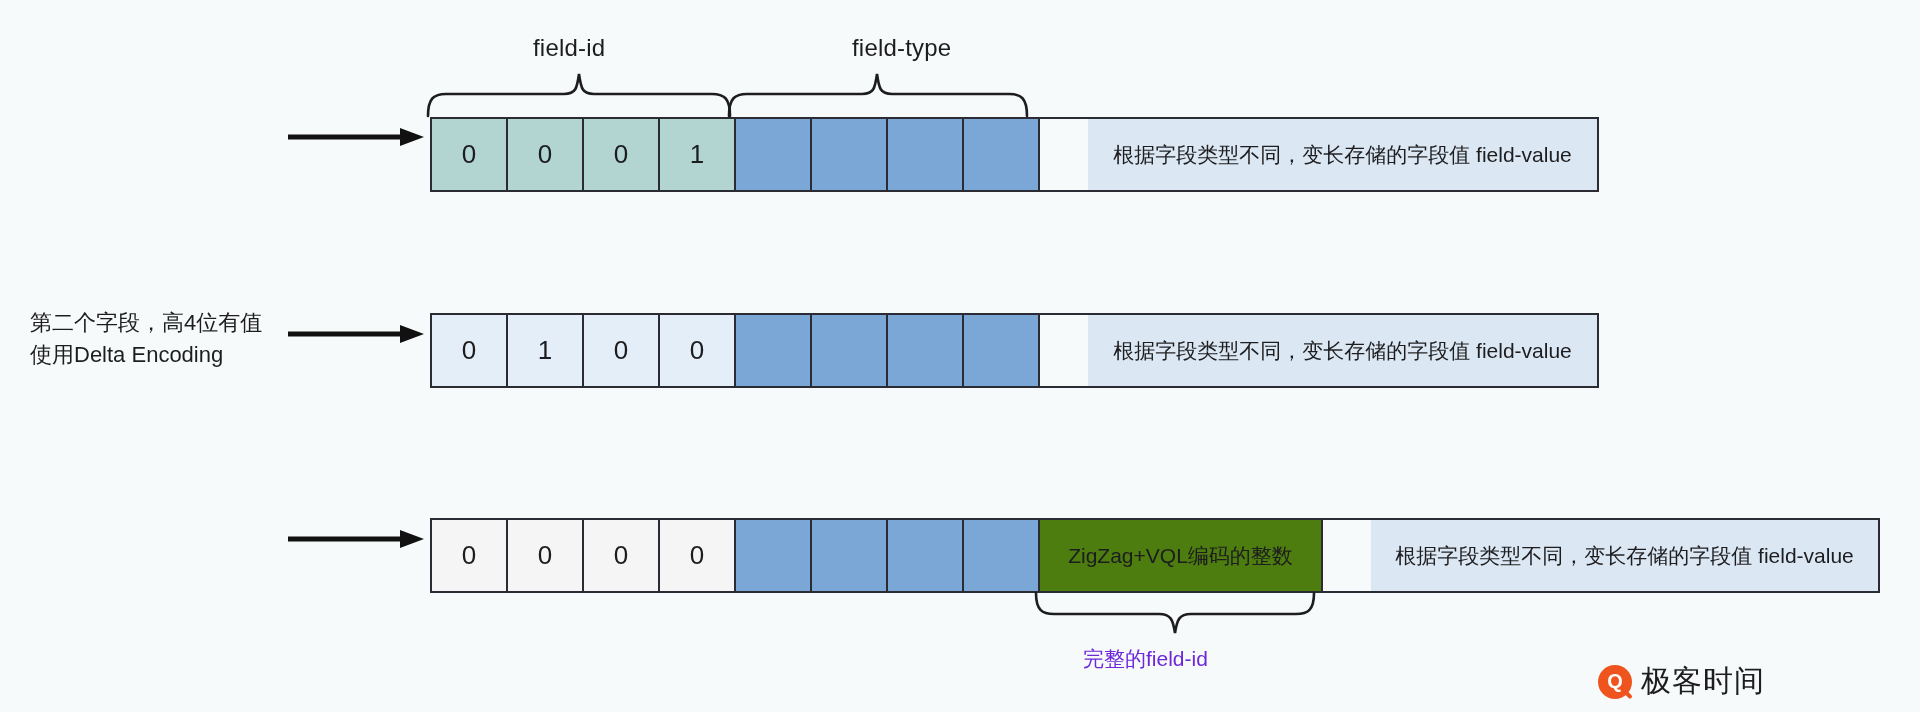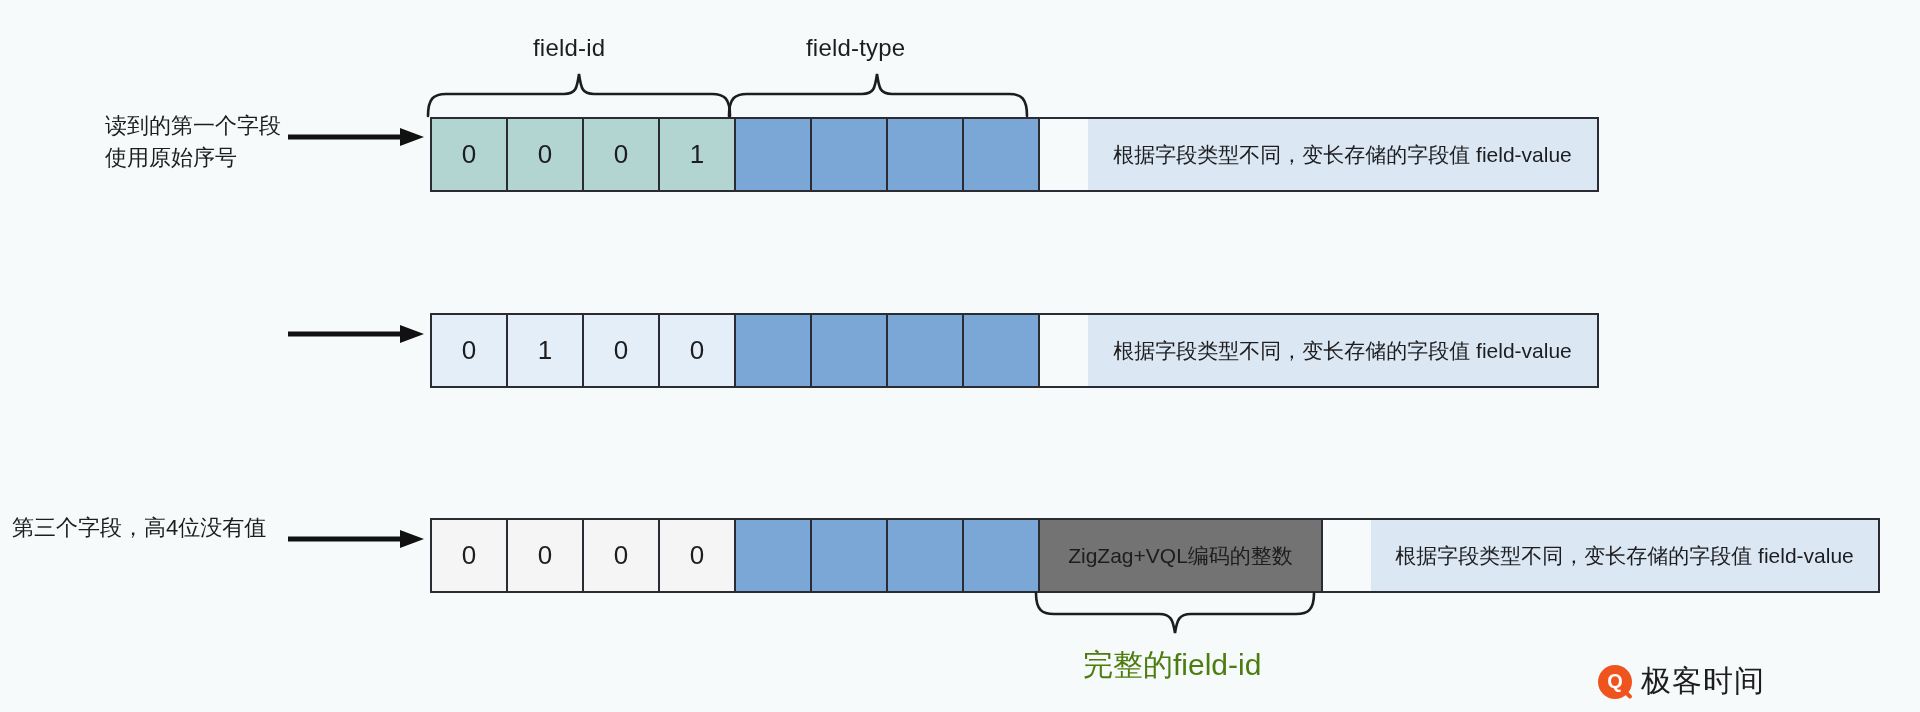--- a/index.html
+++ b/index.html
@@ -56,22 +56,22 @@
     font-size:21px;
     color:#1d1d1f;
     white-space:nowrap;
     border-right:2px solid #2b2b33;
   }
   .payload:last-child{border-right:none;margin-left:48px;}
 
   
   .caption{
     position:absolute;
-    font-size:30px;
-    color:#4d7c0f;
+    font-size:21px;
+    color:#6d28d9;
     white-space:nowrap;
   }
 
   
   .watermark{
     position:absolute;
     right:18px;bottom:10px;
     display:flex;align-items:center;gap:9px;
   }
   .wm-logo{
@@ -92,85 +92,84 @@
     font-weight:500;
   }
   svg{display:block;overflow:visible;}
 </style>
 </head>
 <body>
 
 <div class="stage">
 
   <div class="brace-label" style="left:533px;top:34px;">field-id</div>
-  <div class="brace-label" style="left:806px;top:34px;">field-type</div>
+  <div class="brace-label" style="left:852px;top:34px;">field-type</div>
 
   <svg class="abs" style="left:424px;top:72px;" width="310" height="45" viewBox="0 0 310 45">
     <path d="M4,44 C4,26 10,22 22,22 L140,22 C152,22 153,16 155,2 C157,16 158,22 170,22 L288,22 C300,22 306,26 306,44" fill="none" stroke="#1d1d1f" stroke-width="2.6" stroke-linecap="round"></path>
   </svg>
   <svg class="abs" style="left:726px;top:72px;" width="305" height="45" viewBox="0 0 305 45">
     <path d="M3,44 C3,26 9,22 21,22 L136,22 C148,22 149,16 151,2 C153,16 154,22 166,22 L283,22 C295,22 301,26 301,44" fill="none" stroke="#1d1d1f" stroke-width="2.6" stroke-linecap="round"></path>
   </svg>
 
-  <div class="row-label" style="left:105px;top:110px;">
-    <div>读到的第一个字段</div>
-    <div>使用原始序号</div>
-  </div>
   <svg class="arrow" style="left:288px;top:125px;" width="140" height="24" viewBox="0 0 140 24">
     <line x1="0" y1="12" x2="112" y2="12" stroke="#111" stroke-width="5"></line>
     <polygon points="112,3 136,12 112,21" fill="#111"></polygon>
   </svg>
 
   <div class="strip" style="left:430px;top:117px;width:1169px;height:75px;">
     <div class="cell nib" style="background:#b3d5d1;">0</div>
     <div class="cell nib" style="background:#b3d5d1;">0</div>
     <div class="cell nib" style="background:#b3d5d1;">0</div>
     <div class="cell nib" style="background:#b3d5d1;">1</div>
     <div class="cell type" style="background:#7ba7d7;"></div>
     <div class="cell type" style="background:#7ba7d7;"></div>
     <div class="cell type" style="background:#7ba7d7;"></div>
     <div class="cell type" style="background:#7ba7d7;"></div>
     <div class="payload" style="flex:1;background:#dbe7f3;">根据字段类型不同，变长存储的字段值 field-value</div>
   </div>
 
+  <div class="row-label" style="left:30px;top:307px;">
+    <div>第二个字段，高4位有值</div>
+    <div>使用Delta Encoding</div>
+  </div>
   <svg class="arrow" style="left:288px;top:322px;" width="140" height="24" viewBox="0 0 140 24">
     <line x1="0" y1="12" x2="112" y2="12" stroke="#111" stroke-width="5"></line>
     <polygon points="112,3 136,12 112,21" fill="#111"></polygon>
   </svg>
 
   <div class="strip" style="left:430px;top:313px;width:1169px;height:75px;">
     <div class="cell nib" style="background:#e4eef8;">0</div>
     <div class="cell nib" style="background:#e4eef8;">1</div>
     <div class="cell nib" style="background:#e4eef8;">0</div>
     <div class="cell nib" style="background:#e4eef8;">0</div>
     <div class="cell type" style="background:#7ba7d7;"></div>
     <div class="cell type" style="background:#7ba7d7;"></div>
     <div class="cell type" style="background:#7ba7d7;"></div>
     <div class="cell type" style="background:#7ba7d7;"></div>
     <div class="payload" style="flex:1;background:#dbe7f3;">根据字段类型不同，变长存储的字段值 field-value</div>
   </div>
 
   <div class="row-label" style="left:12px;top:512px;">
-    <div>第三个字段，高4位没有值</div>
   </div>
   <svg class="arrow" style="left:288px;top:527px;" width="140" height="24" viewBox="0 0 140 24">
     <line x1="0" y1="12" x2="112" y2="12" stroke="#111" stroke-width="5"></line>
     <polygon points="112,3 136,12 112,21" fill="#111"></polygon>
   </svg>
 
   <div class="strip" style="left:430px;top:518px;width:1450px;height:75px;">
     <div class="cell nib" style="background:#f5f5f5;">0</div>
     <div class="cell nib" style="background:#f5f5f5;">0</div>
     <div class="cell nib" style="background:#f5f5f5;">0</div>
     <div class="cell nib" style="background:#f5f5f5;">0</div>
     <div class="cell type" style="background:#7ba7d7;"></div>
     <div class="cell type" style="background:#7ba7d7;"></div>
     <div class="cell type" style="background:#7ba7d7;"></div>
     <div class="cell type" style="background:#7ba7d7;"></div>
-    <div class="payload" style="width:283px;background:#737373;">ZigZag+VQL编码的整数</div>
+    <div class="payload" style="width:283px;background:#4d7c0f;">ZigZag+VQL编码的整数</div>
     <div class="payload" style="flex:1;background:#dbe7f3;">根据字段类型不同，变长存储的字段值 field-value</div>
   </div>
 
   <svg class="abs" style="left:1033px;top:593px;" width="285" height="42" viewBox="0 0 285 42">
     <path d="M3,0 C3,17 9,21 21,21 L126,21 C138,21 140,27 142,40 C144,27 146,21 158,21 L263,21 C275,21 281,17 281,0" fill="none" stroke="#1d1d1f" stroke-width="2.6" stroke-linecap="round"></path>
   </svg>
   <div class="caption" style="left:1083px;top:645px;">完整的field-id</div>
 
   <div class="watermark">
     <div class="wm-logo">Q</div>

